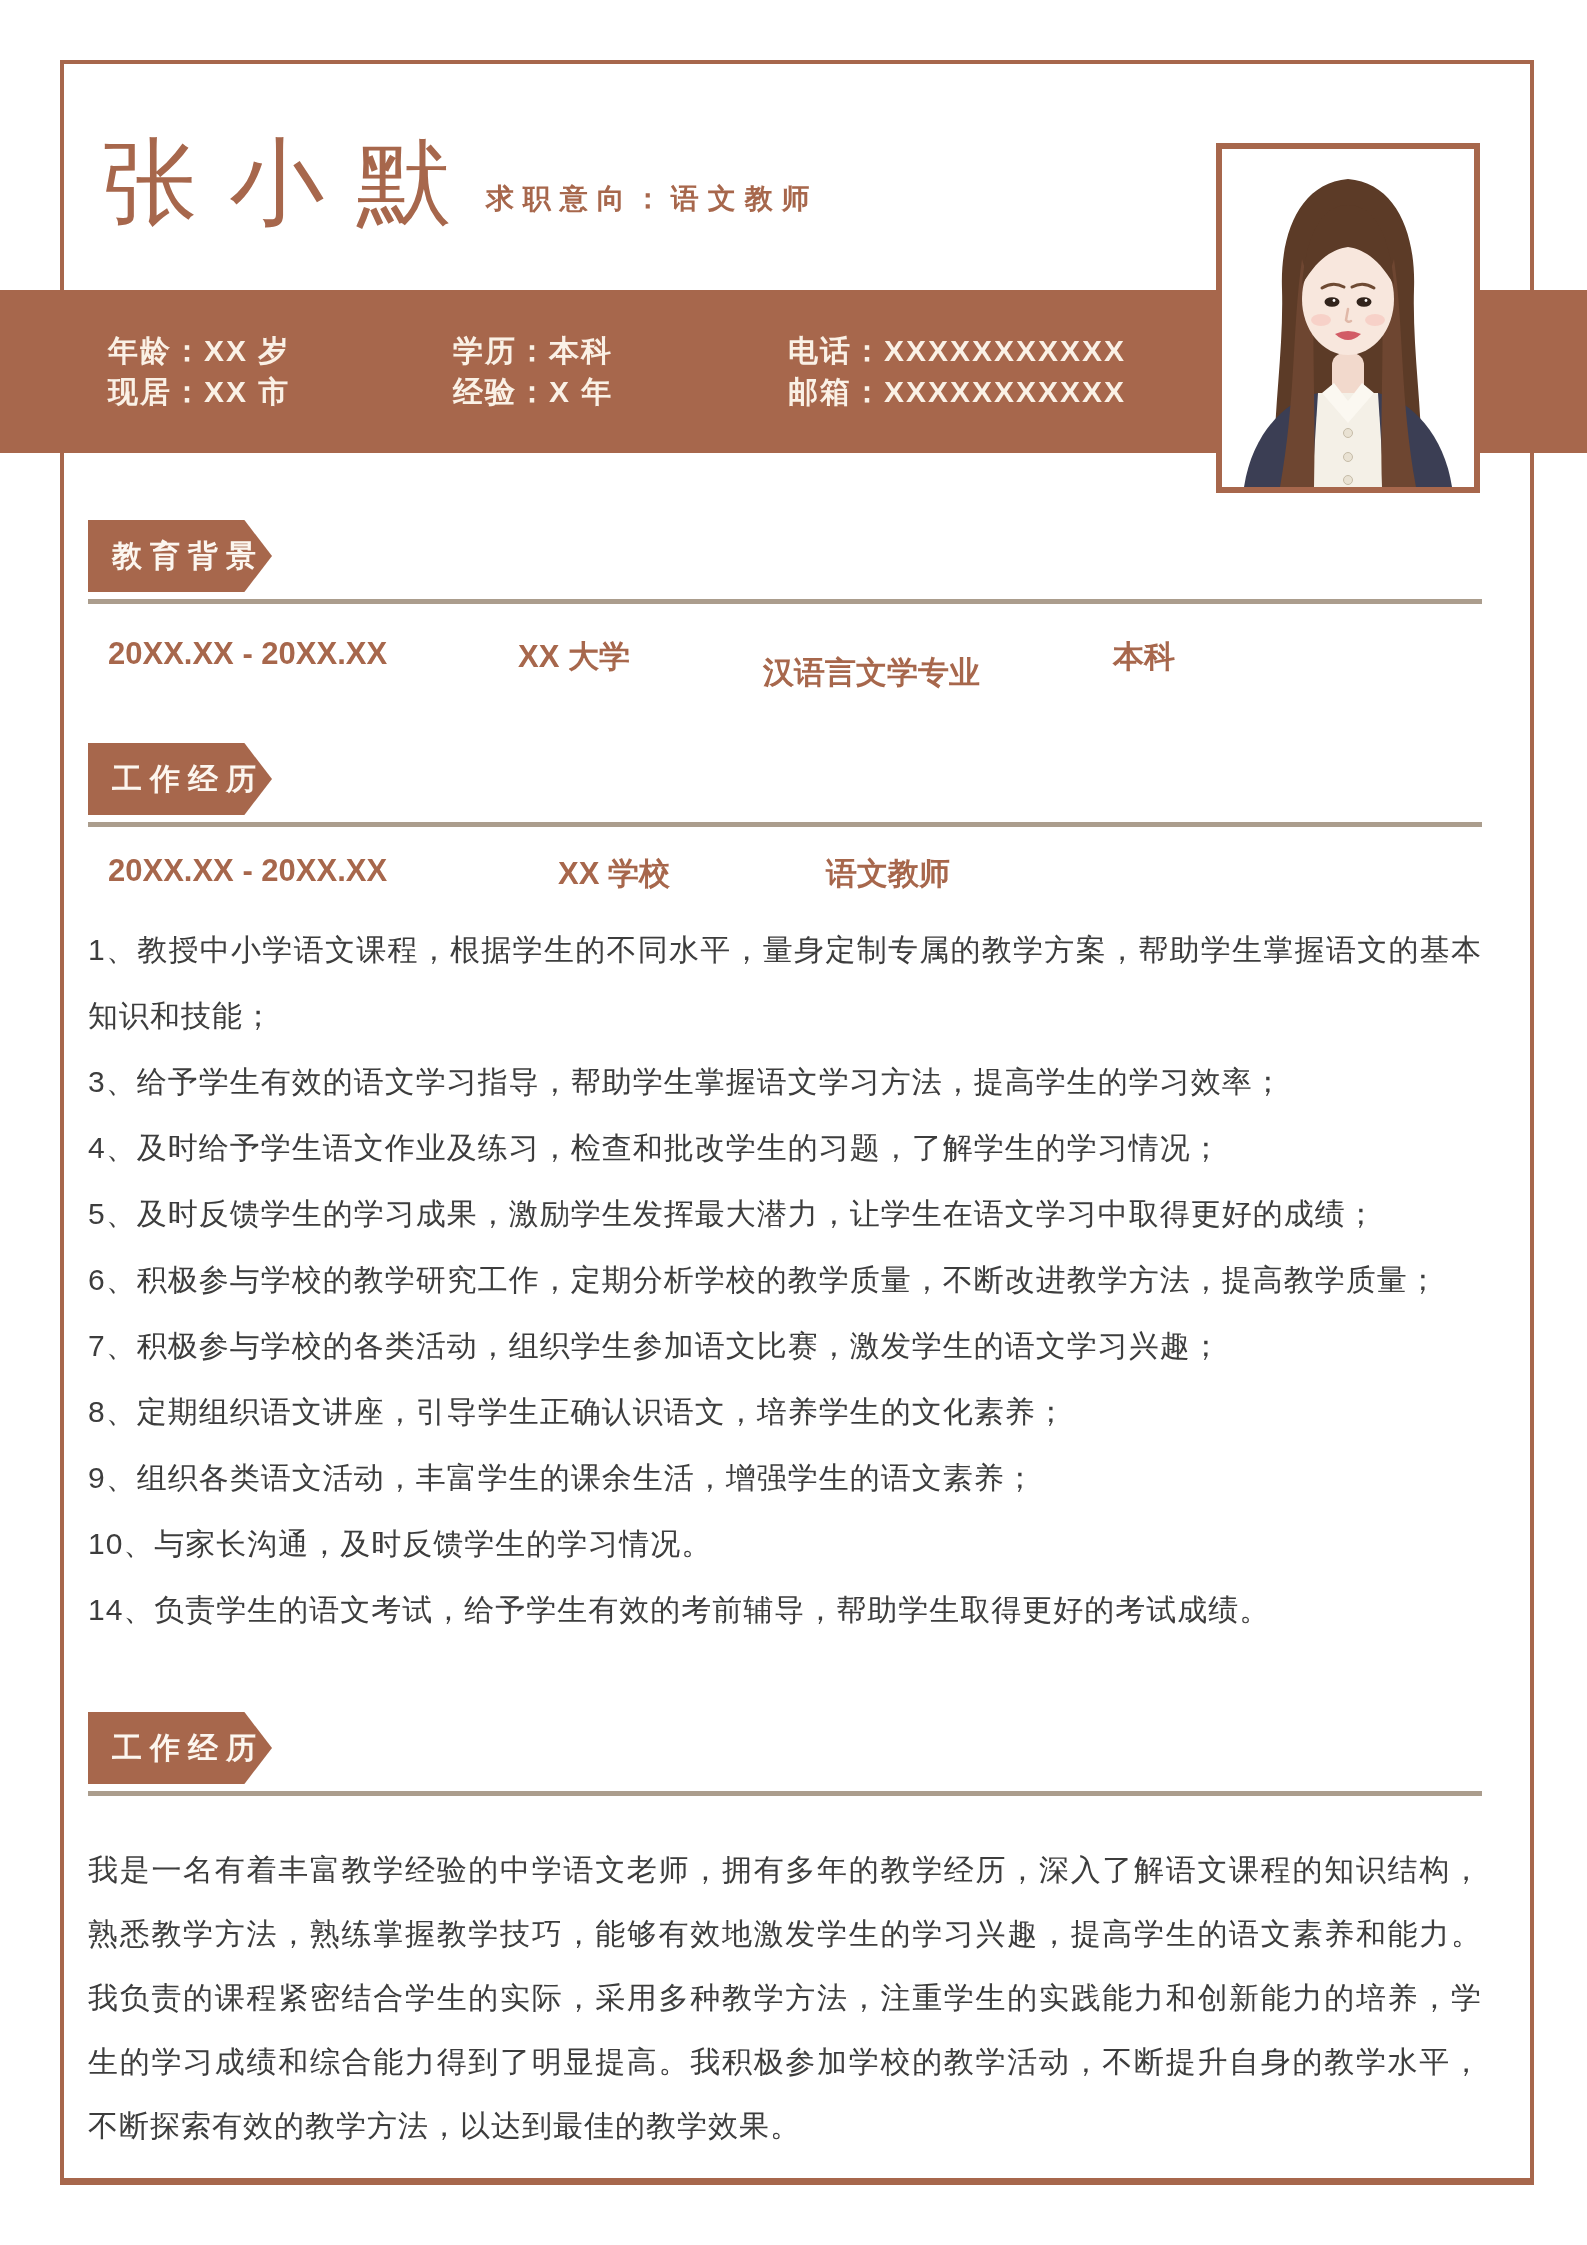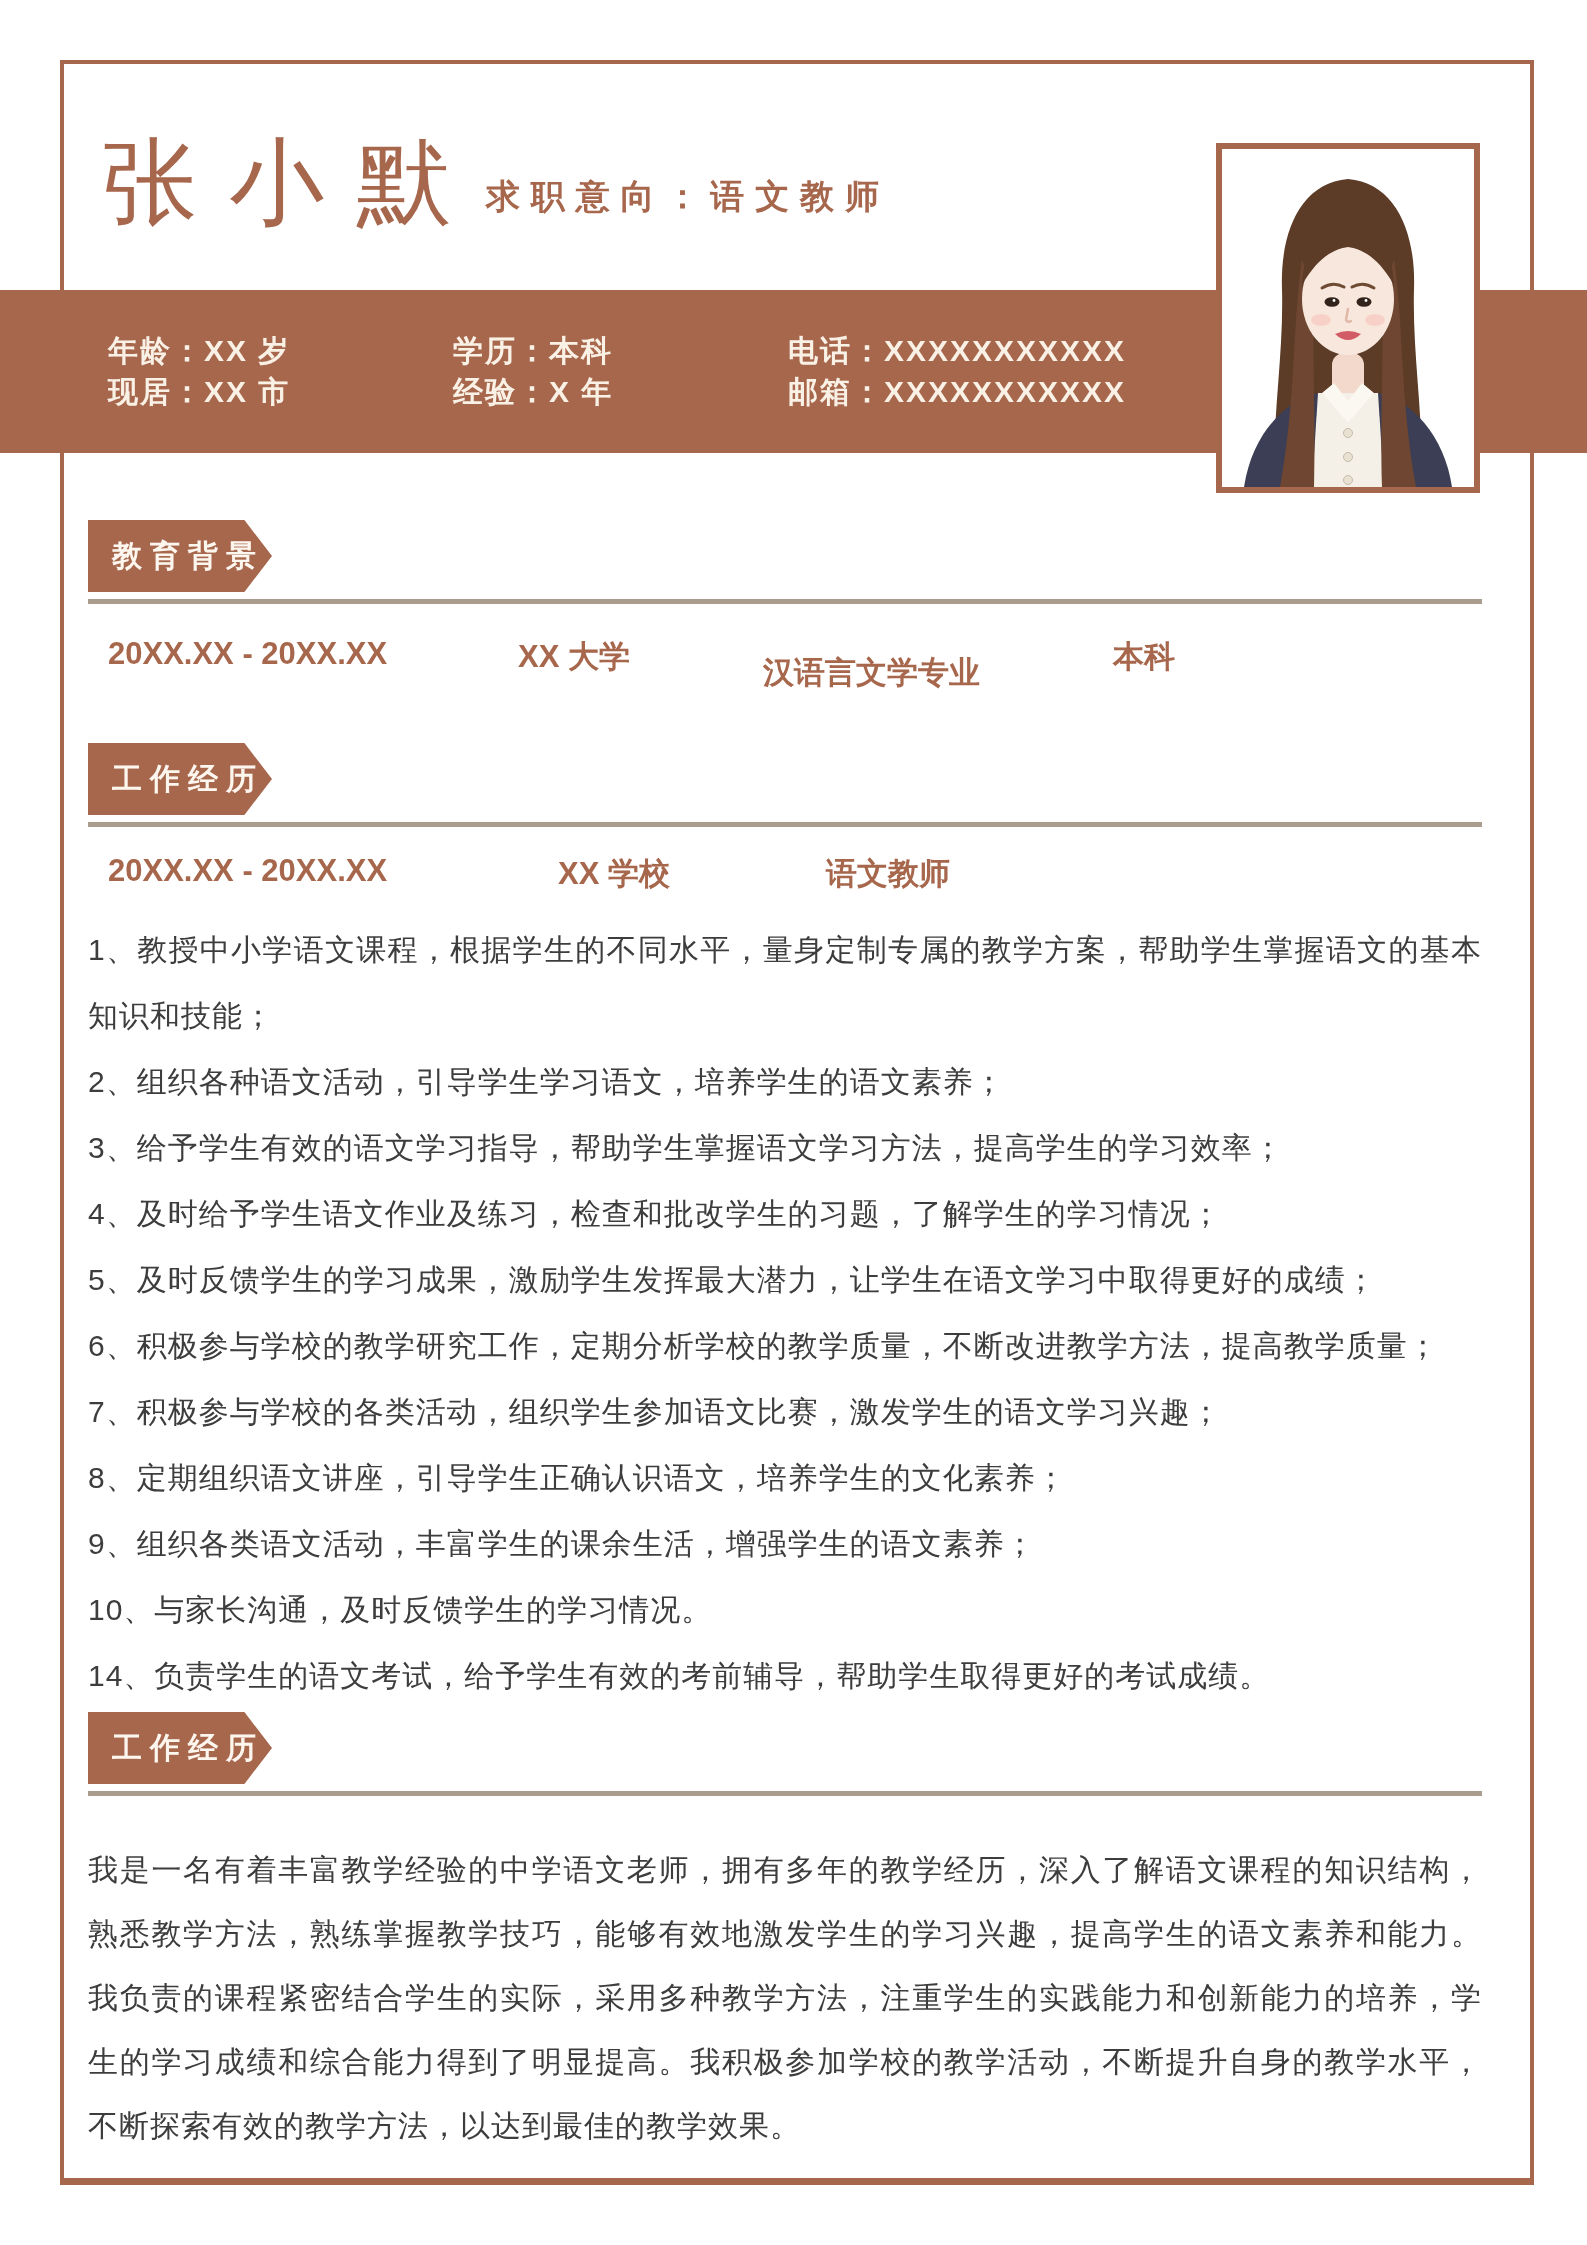--- a/index.html
+++ b/index.html
@@ -13,21 +13,21 @@
     position:relative;width:1587px;height:2245px;background:#fff;
     font-family:"Liberation Sans",sans-serif;overflow:hidden;
   }
   .frame{
     position:absolute;left:60px;top:60px;right:53px;bottom:60px;
     border:4px solid var(--accent);border-bottom-width:7px;z-index:1;
   }
   
   .header-row{position:absolute;left:102px;top:118px;display:flex;align-items:baseline;z-index:2;white-space:nowrap;}
   .name{font-size:95px;font-weight:normal;color:var(--accent);letter-spacing:0.34em;line-height:1.35;}
-  .intent{font-size:34px;font-weight:bold;color:var(--accent);letter-spacing:0.32em;margin-left:2px;position:relative;top:-7px;}
+  .intent{font-size:28px;font-weight:bold;color:var(--accent);letter-spacing:0.32em;margin-left:2px;position:relative;top:-7px;}
   
   .banner{position:absolute;left:0;top:290px;width:100%;height:163px;background:var(--accent);z-index:3;}
   .banner-grid{
     position:absolute;left:108px;top:0;bottom:0;right:380px;
     display:grid;grid-template-columns:345px 335px 1fr;align-content:center;
   }
   .banner-cell{font-size:30px;font-weight:bold;color:var(--banner-text);letter-spacing:2px;white-space:nowrap;}
   
   .photo{
     position:absolute;left:1216px;top:143px;width:264px;height:350px;
@@ -144,21 +144,20 @@
     <div class="divider"></div>
     <div>
         <div class="entry">
         <span class="w-period">20XX.XX - 20XX.XX</span>
         <span class="w-org">XX 学校</span>
         <span class="w-role">语文教师</span>
       </div>
       </div>
     <div class="duties">
         <div class="duty-item">1、教授中小学语文课程，根据学生的不同水平，量身定制专属的教学方案，帮助学生掌握语文的基本知识和技能；</div>
-        <div class="duty-item">2、组织各种语文活动，引导学生学习语文，培养学生的语文素养；</div>
         <div class="duty-item">3、给予学生有效的语文学习指导，帮助学生掌握语文学习方法，提高学生的学习效率；</div>
         <div class="duty-item">4、及时给予学生语文作业及练习，检查和批改学生的习题，了解学生的学习情况；</div>
         <div class="duty-item">5、及时反馈学生的学习成果，激励学生发挥最大潜力，让学生在语文学习中取得更好的成绩；</div>
         <div class="duty-item">6、积极参与学校的教学研究工作，定期分析学校的教学质量，不断改进教学方法，提高教学质量；</div>
         <div class="duty-item">7、积极参与学校的各类活动，组织学生参加语文比赛，激发学生的语文学习兴趣；</div>
         <div class="duty-item">8、定期组织语文讲座，引导学生正确认识语文，培养学生的文化素养；</div>
         <div class="duty-item">9、组织各类语文活动，丰富学生的课余生活，增强学生的语文素养；</div>
         <div class="duty-item">10、与家长沟通，及时反馈学生的学习情况。</div>
         <div class="duty-item">14、负责学生的语文考试，给予学生有效的考前辅导，帮助学生取得更好的考试成绩。</div>
       </div>

